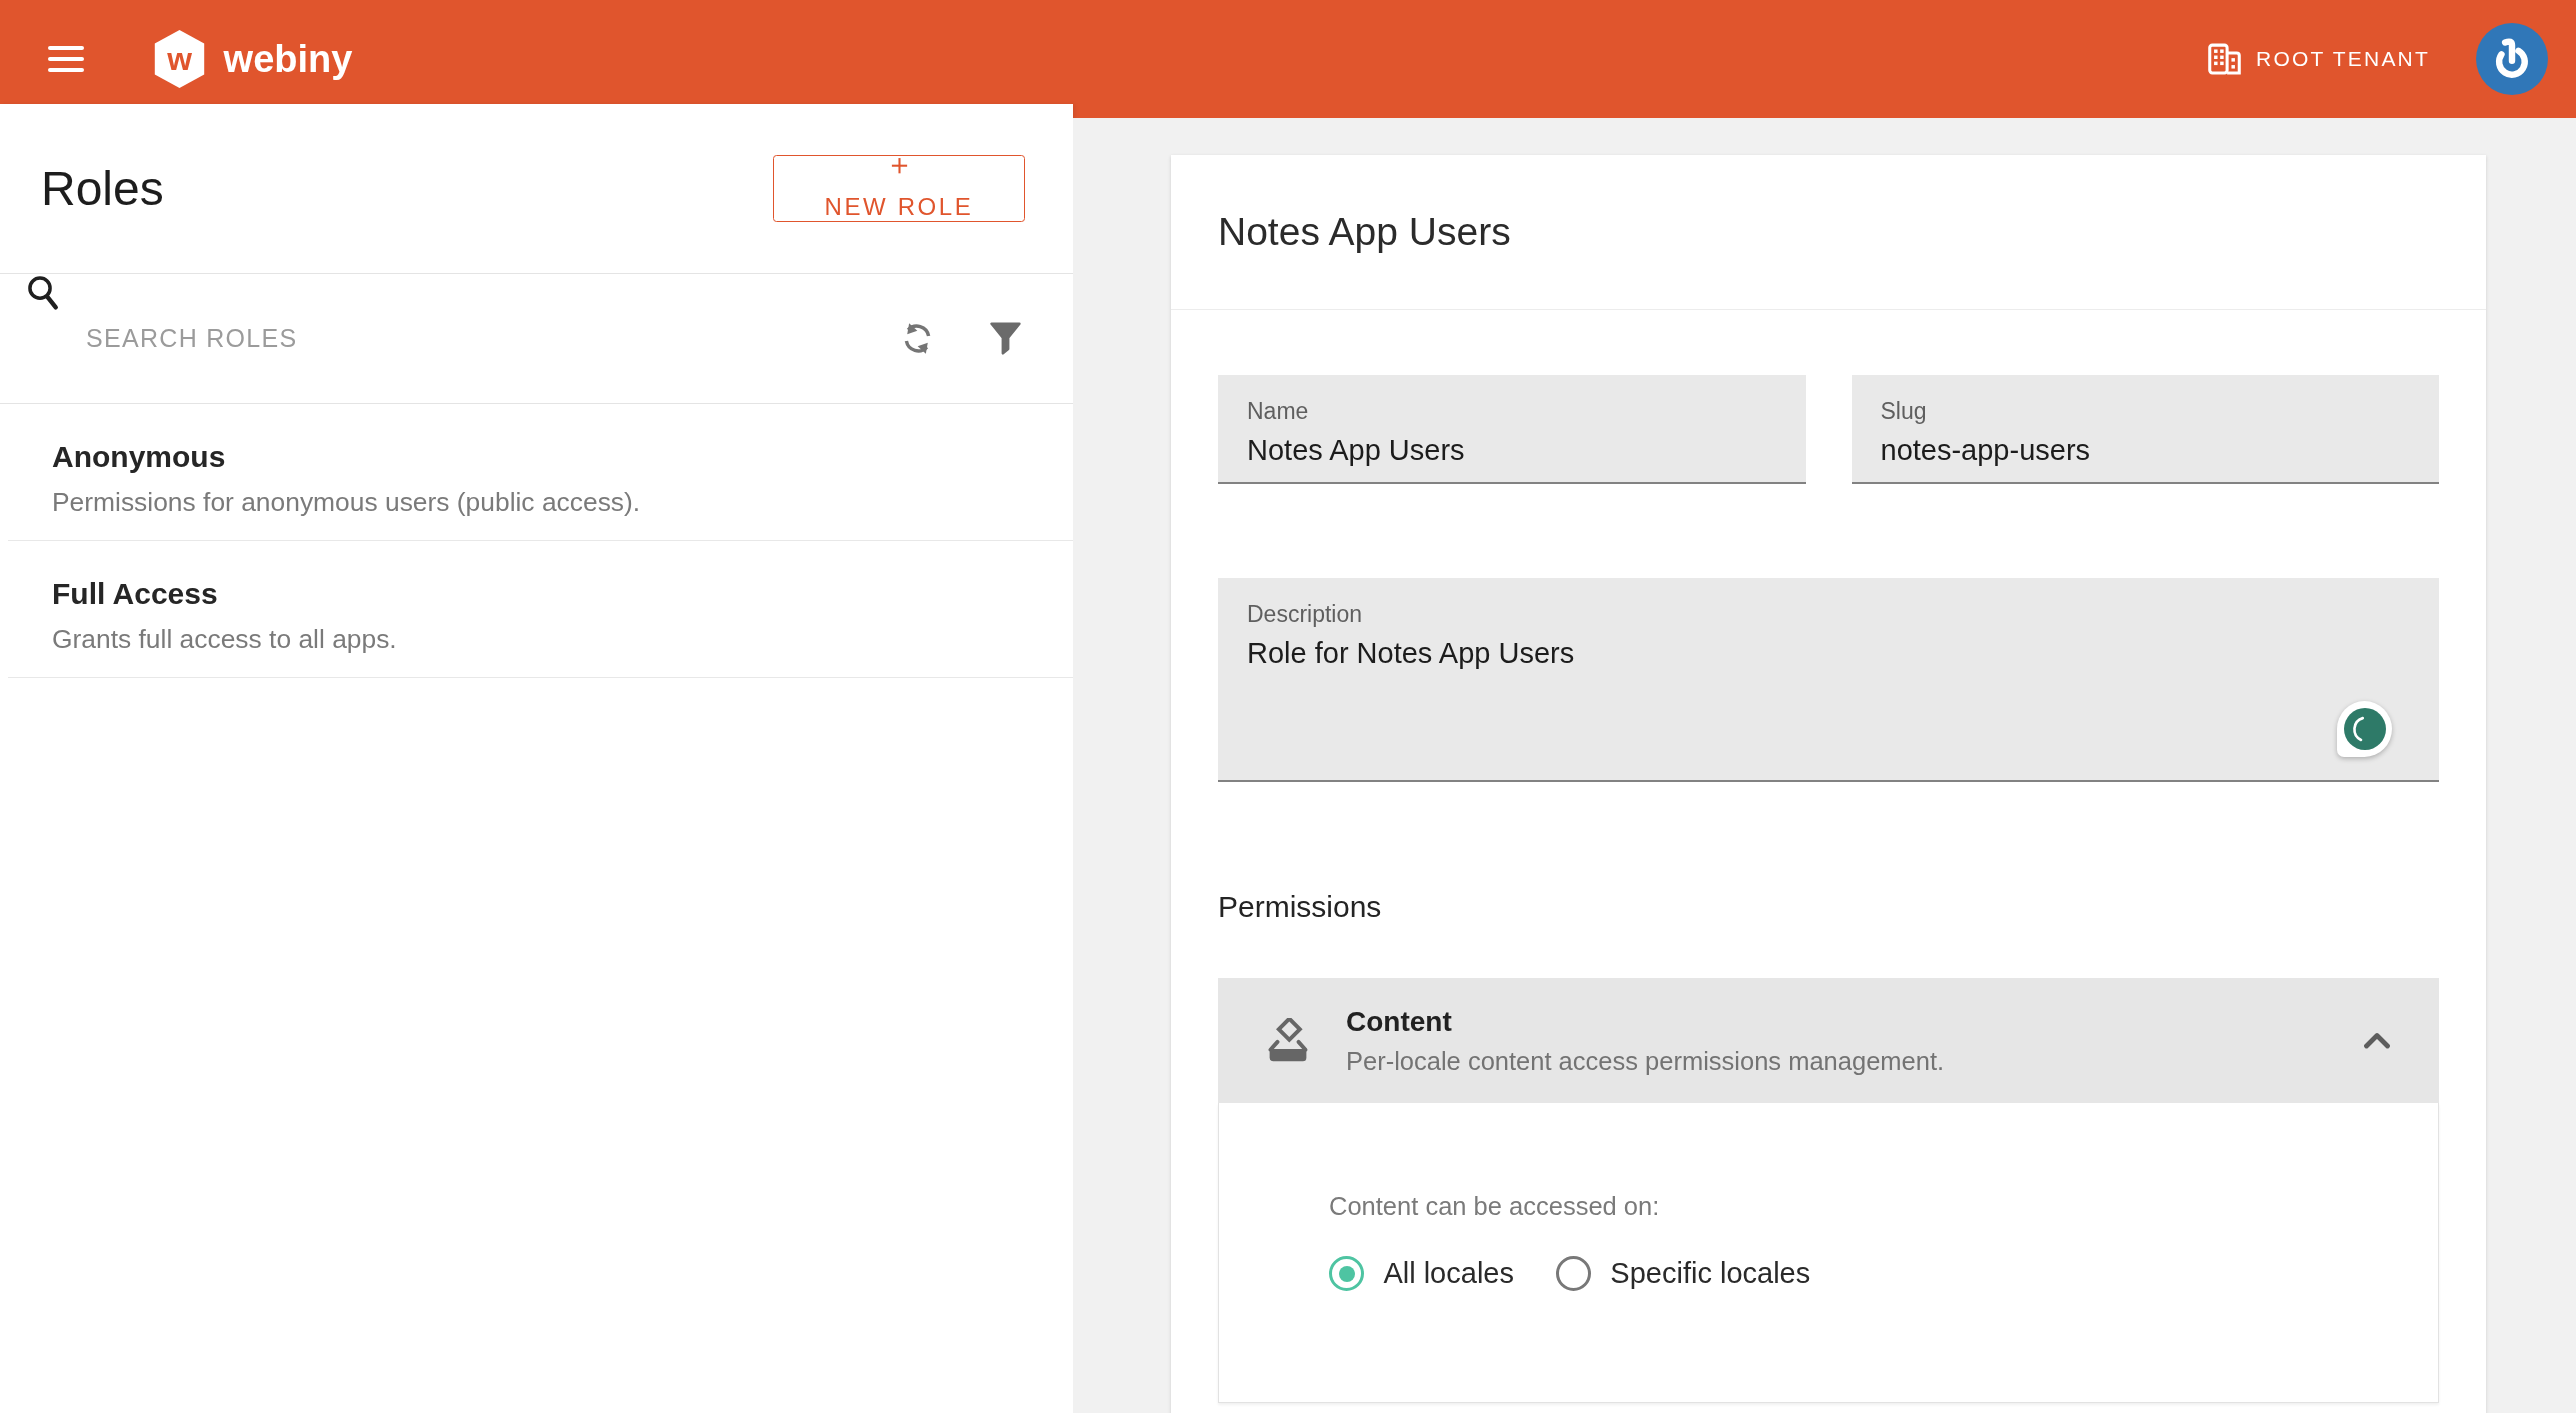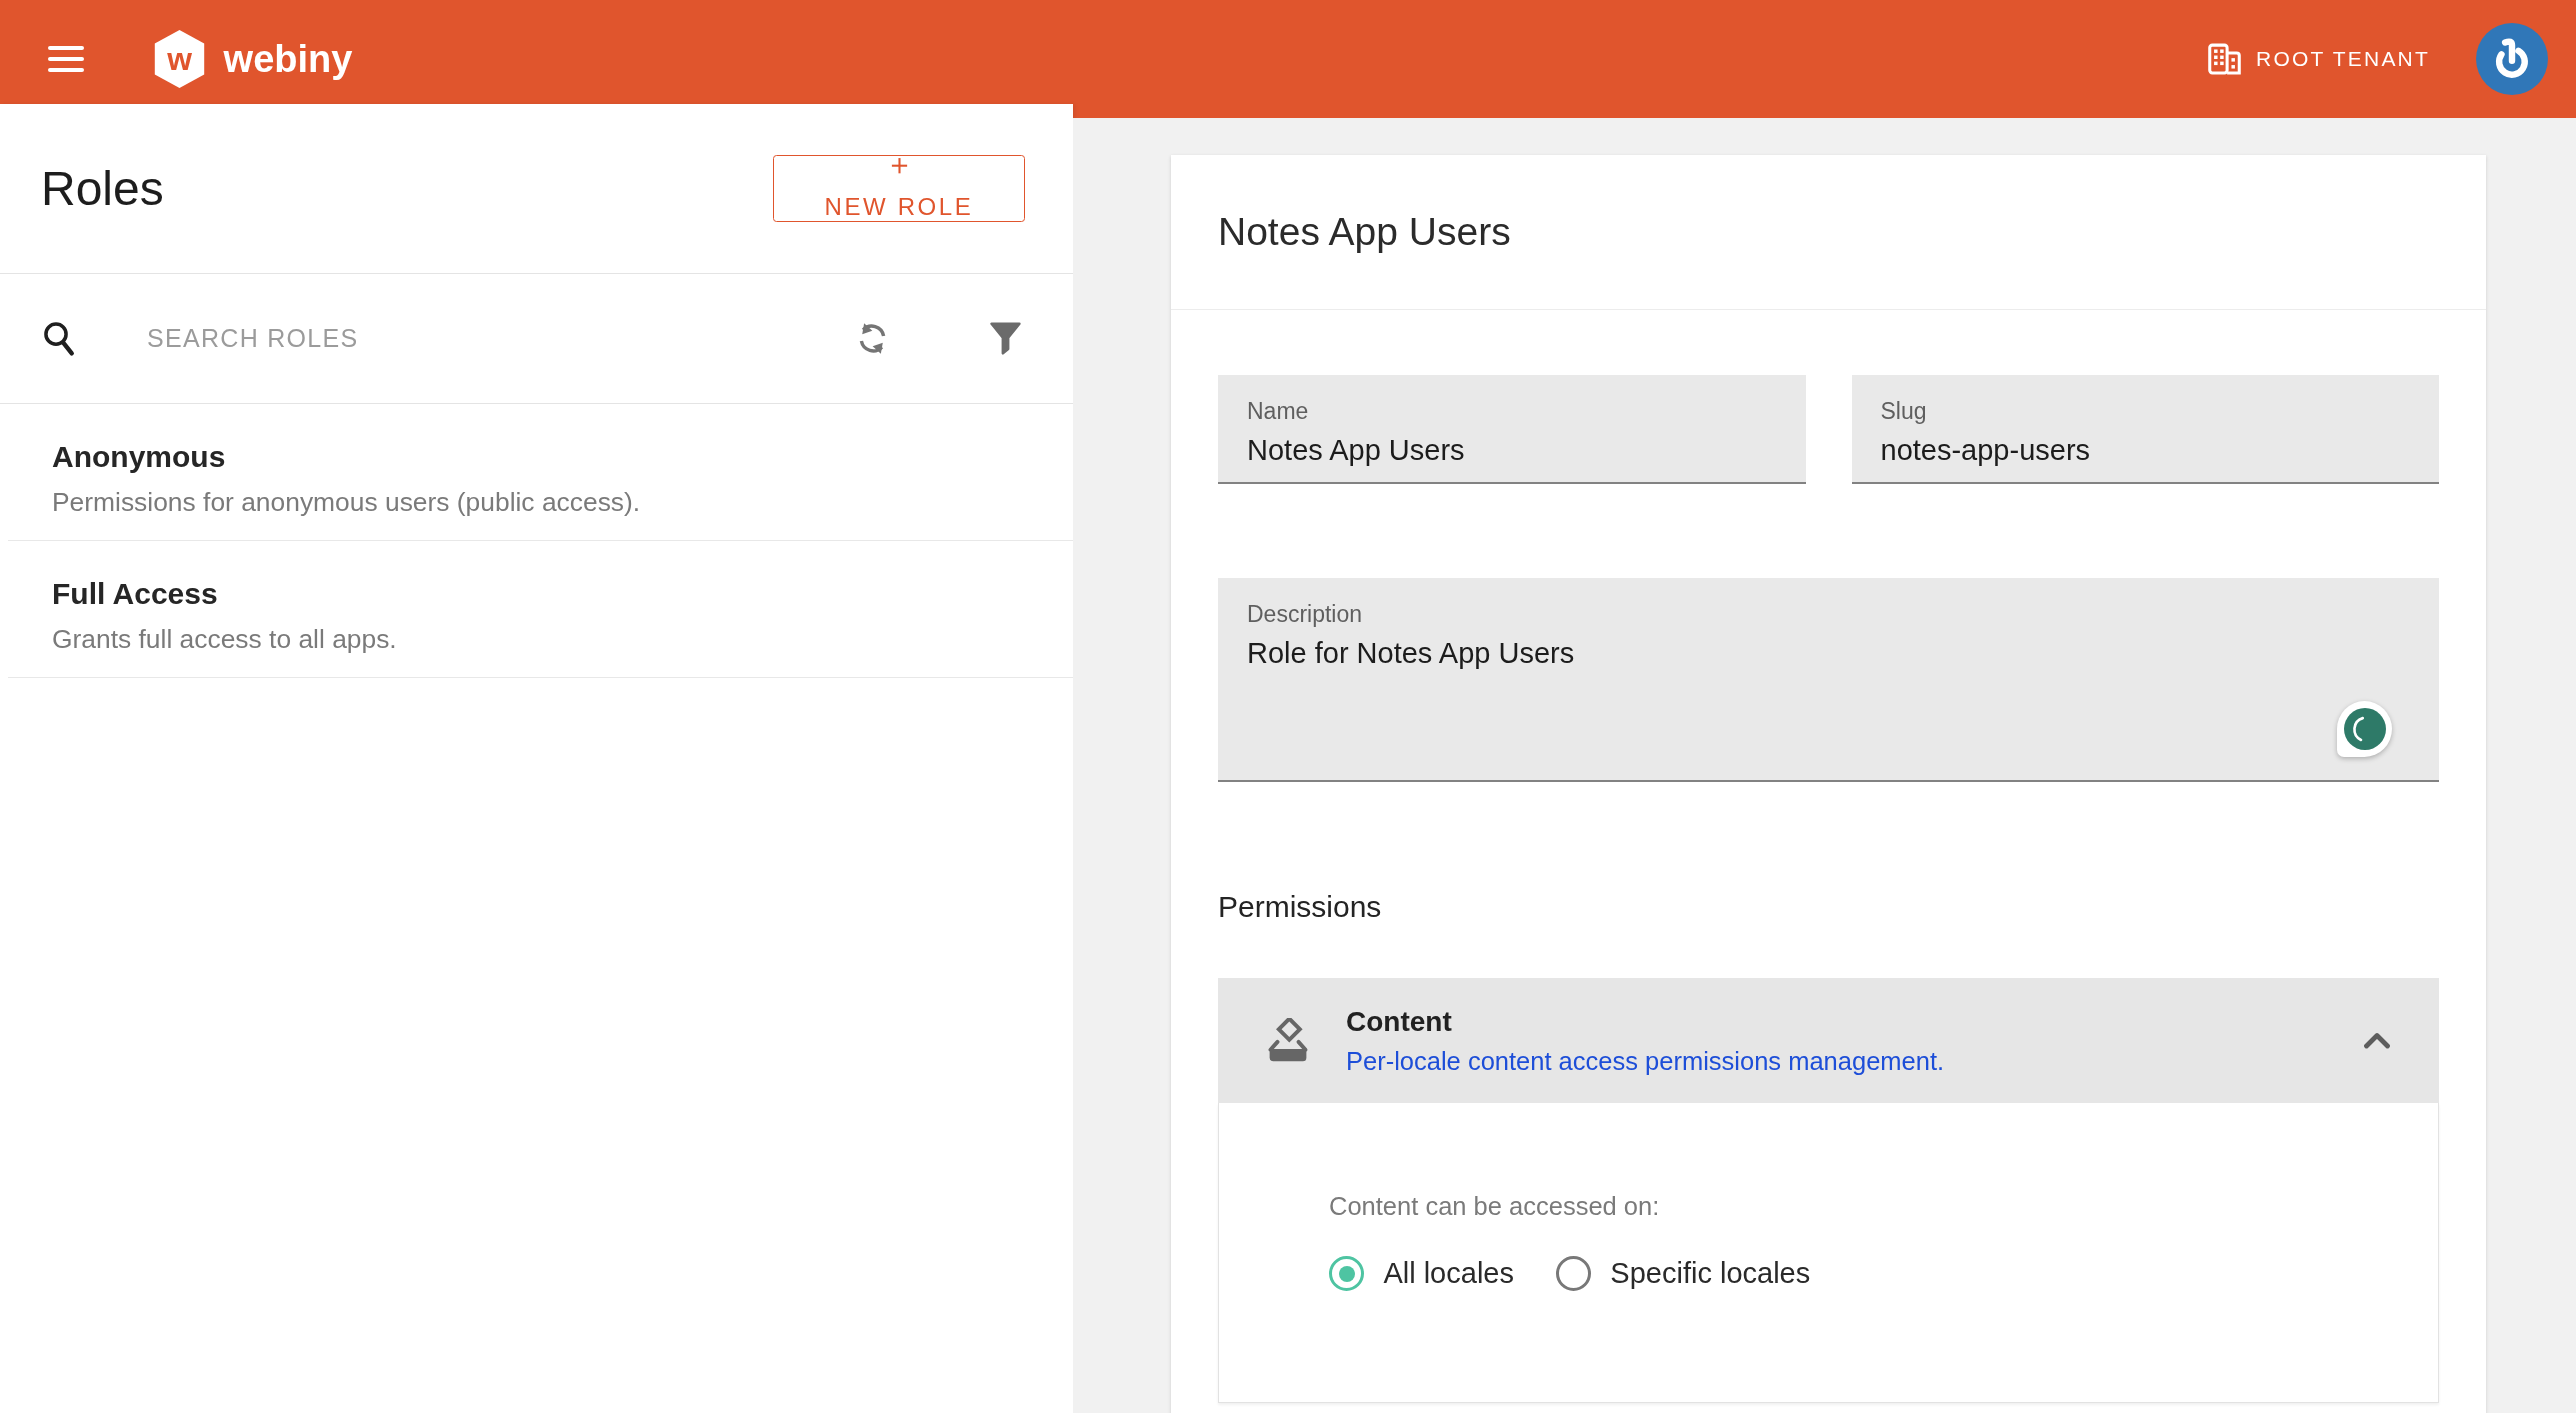--- a/index.html
+++ b/index.html
@@ -58,22 +58,22 @@
   }
   .sidebar-title{font-size:48px;font-weight:400;color:#1d1d1d;}
   .new-role-btn{
     width:252px;height:67px;background:#fff;
     border:1.8px solid var(--orange);border-radius:3.5px;
     color:var(--orange);font-size:24px;letter-spacing:2.6px;font-weight:400;
     display:flex;align-items:center;justify-content:center;gap:17.6px;
     cursor:pointer;font-family:inherit;flex-direction:column;
   }
   .search-row{
-    height:130px;display:flex;align-items:center;
-    padding:0 51px 0 42px;border-bottom:0.9px solid #e4e4e4;gap:45px;
+    height:130px;display:flex;
+    padding:0 51px 0 26px;border-bottom:0.9px solid #e4e4e4;
   }
   .search-input{
     flex:1;border:none;outline:none;background:transparent;
     font-size:25px;color:#333;margin-left:25px;font-family:inherit;
   }
   .search-input::placeholder{color:#9b9b9b;letter-spacing:1.3px;}
   .icon-btn{background:none;border:none;cursor:pointer;display:flex;align-items:center;justify-content:center;padding:0;}
   .refresh-btn{margin-right:51px;}
   .role-item{
     padding:35px 33px 0 44px;height:137px;border-bottom:0.9px solid #e8e8e8;
@@ -128,21 +128,21 @@
 
   .perm-heading{margin-top:107px;font-size:30px;font-weight:500;color:#242424;line-height:35px;}
 
   .accordion-header{
     margin-top:54px;height:125px;background:#e6e6e6;
     display:flex;align-items:center;
     padding:0 48px 0 49px;cursor:pointer;
   }
   .accordion-text{margin-left:37px;}
   .accordion-title{font-size:28px;font-weight:700;color:#212121;line-height:32px;}
-  .accordion-subtitle{font-size:25.5px;color:#1d4ed8;line-height:30px;margin-top:8px;}
+  .accordion-subtitle{font-size:25.5px;color:#737373;line-height:30px;margin-top:8px;}
   .accordion-chevron{margin-left:auto;}
 
   .accordion-panel{
     height:300px;background:#fff;border:0.9px solid #e2e2e2;border-top:none;
     box-shadow:0 1.8px 2.6px rgba(0,0,0,0.06);
     padding:88px 0 0 110px;
   }
   .access-label{font-size:25.5px;color:#7a7a7a;line-height:30px;}
   .radio-row{display:flex;align-items:center;margin-top:35px;}
   .radio{

